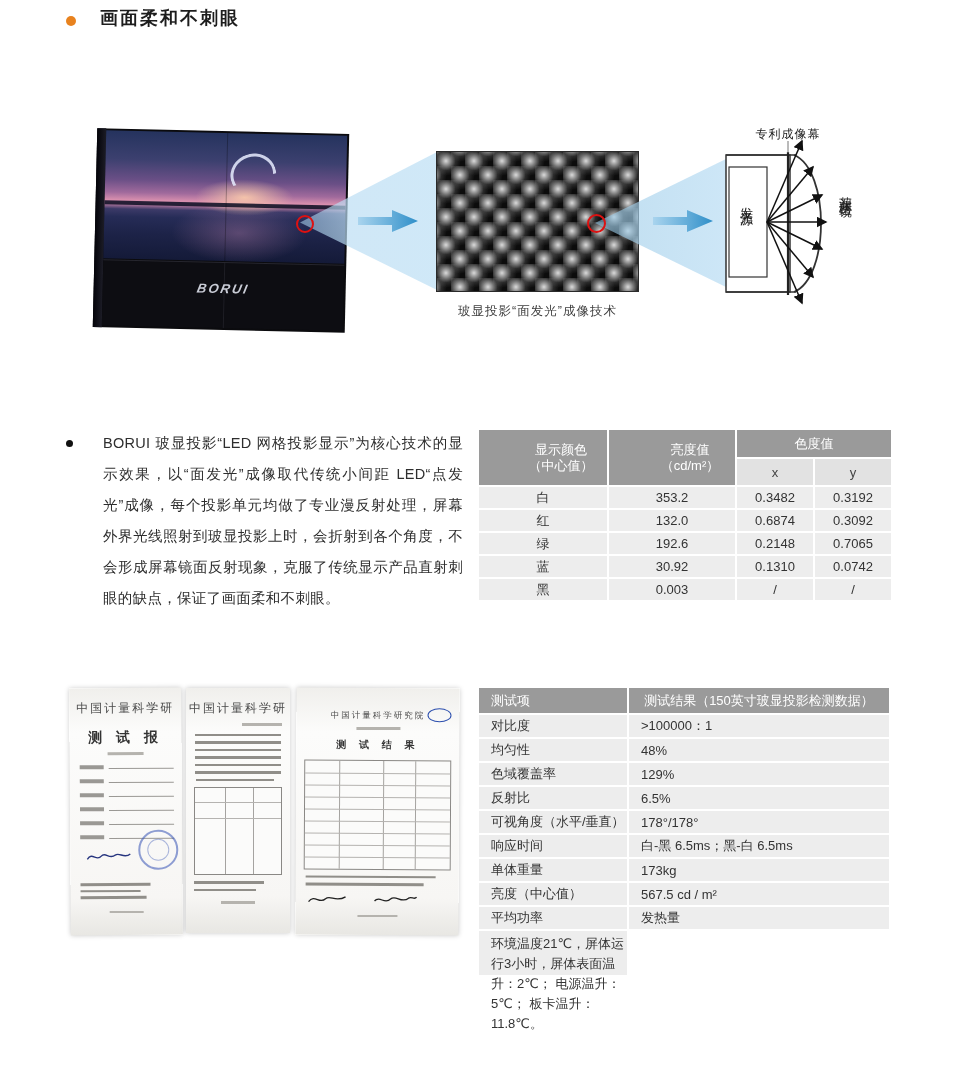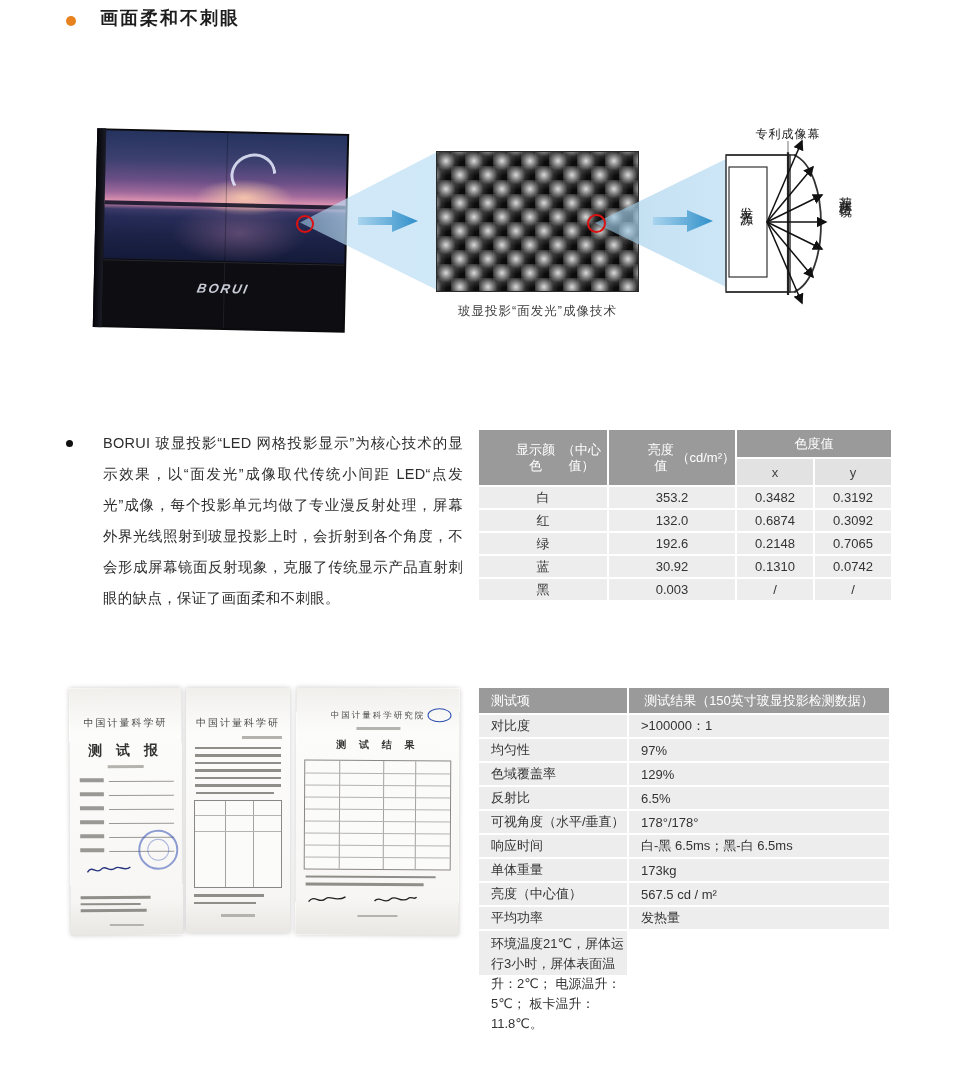--- a/index.html
+++ b/index.html
@@ -58,42 +58,42 @@
   
   .intro-bullet{left:66px;top:440px;width:7px;height:7px;border-radius:50%;background:#111;}
   .intro-text{left:103px;top:428px;width:360px;font-size:14.5px;line-height:31px;text-align:justify;color:#2e2e2e;letter-spacing:.3px;}
 
   
   .tbl{background:#fff;display:grid;gap:2px;z-index:2;}
   .tbl div{display:flex;align-items:center;justify-content:center;font-size:13px;}
   .t1{left:479px;top:430px;width:410px;grid-template-columns:128px 126px 76px 76px;
       grid-template-rows:27px 26px repeat(5,21px);}
   .th{background:#9a9a9a;color:#fff;line-height:16px;text-align:center;}
-  .th.two{padding-left:36px;}
+  .th.two{flex-direction:column;padding-left:36px;}
   .sub{background:#e2e2e2;color:#444;}
   .td{background:#ededed;color:#333;}
   .h1c{grid-row:1/3;grid-column:1;}
   .h2c{grid-row:1/3;grid-column:2;}
   .hgc{grid-row:1;grid-column:3/5;}
 
   .t2{left:479px;top:688px;width:410px;grid-template-columns:148px 260px;
       grid-template-rows:25px repeat(9,22px) 44px;}
   .t2 .th{justify-content:flex-start;padding-left:12px;box-sizing:border-box;}
   .t2 .th.center{justify-content:center;padding-left:0;}
   .t2 .td{justify-content:flex-start;padding-left:12px;box-sizing:border-box;}
   .t2 .tall{align-items:flex-start;padding-top:3px;line-height:20px;display:block;padding-left:12px;}
 
   
   .cert{top:688px;background:linear-gradient(180deg,#f0efec,#fcfcfb 18%,#f7f6f4 85%,#e8e7e3);
         box-shadow:0 0 5px rgba(0,0,0,.22);z-index:1;overflow:hidden;}
   .c1{left:70px;width:112px;height:247px;transform:rotate(-.4deg);}
   .c2{left:186px;width:104px;height:245px;}
   .c3{left:296px;width:163px;height:247px;transform:rotate(.3deg);}
   .cert-org{white-space:nowrap;overflow:hidden;text-align:center;color:#4a4a4a;letter-spacing:2px;}
-  .c1 .cert-org,.c2 .cert-org{font-size:10px;margin-top:28px;}
+  .c1 .cert-org,.c2 .cert-org{font-size:12px;margin-top:12px;}
   .c3 .cert-org{font-size:8.5px;margin-top:22px;}
   .cert-title{text-align:center;color:#333;letter-spacing:5px;font-weight:bold;}
   .bar{background:#b5b3ae;height:3px;margin:5px auto;}
   .bar.d{background:#908e89;}
   .fieldrow{display:flex;align-items:flex-end;margin:7px 8px 0 10px;}
   .fieldrow .fl{width:24px;height:4px;background:#9a9894;}
   .fieldrow .fv{flex:1;height:6px;margin-left:5px;border-bottom:1px solid #9a9894;background:linear-gradient(0deg,rgba(0,0,0,0) 0,rgba(0,0,0,0) 0) ;}
   .stamp{position:absolute;width:36px;height:36px;border:2px solid rgba(52,82,180,.55);border-radius:50%;}
   .stamp::after{content:"";position:absolute;left:7px;top:7px;right:7px;bottom:7px;border:1px solid rgba(52,82,180,.4);border-radius:50%;}
   .minitable{border:1px solid #8a8885;margin:6px 8px;position:relative;background:#fbfbfa;}
@@ -310,21 +310,21 @@
     <div class="bar" style="width:40px;margin:8px auto 0 auto;height:2.5px;"></div>
   </div>
 
   <div class="abs tbl t2">
     <div class="th">测试项</div>
     <div class="th center">测试结果（150英寸玻显投影检测数据）</div>
 
     <div class="td">对比度</div>
     <div class="td">&gt;100000：1</div>
     <div class="td">均匀性</div>
-    <div class="td">97%</div>
+    <div class="td">48%</div>
     <div class="td">色域覆盖率</div>
     <div class="td">129%</div>
     <div class="td">反射比</div>
     <div class="td">6.5%</div>
     <div class="td">可视角度（水平/垂直）</div>
     <div class="td">178°/178°</div>
     <div class="td">响应时间</div>
     <div class="td">白-黑 6.5ms；黑-白 6.5ms</div>
     <div class="td">单体重量</div>
     <div class="td">173kg</div>

